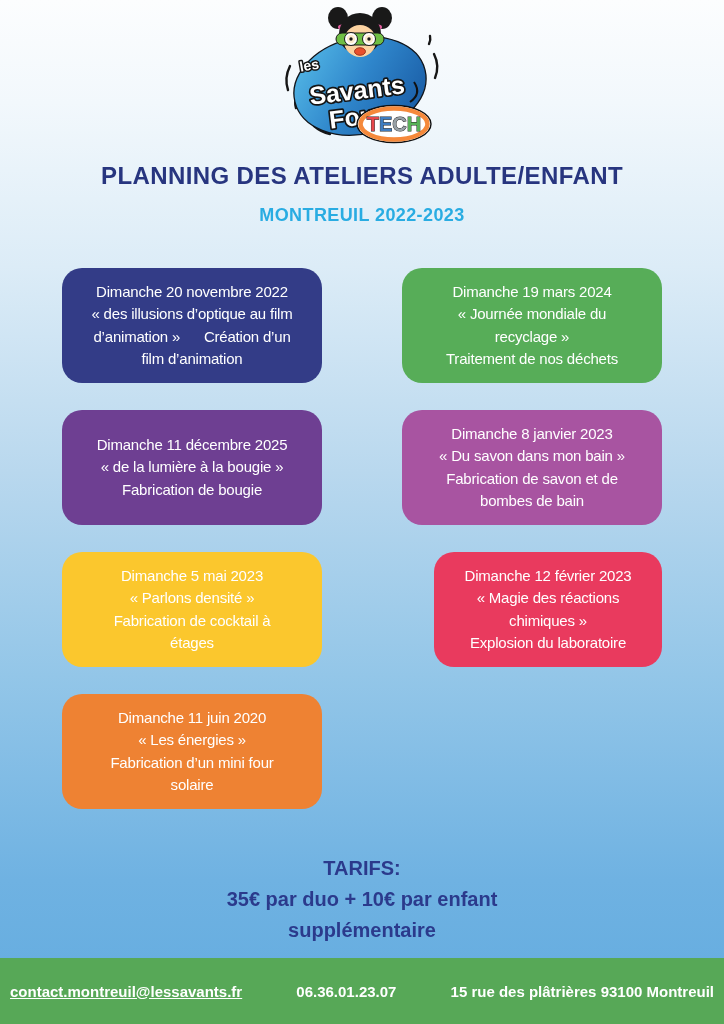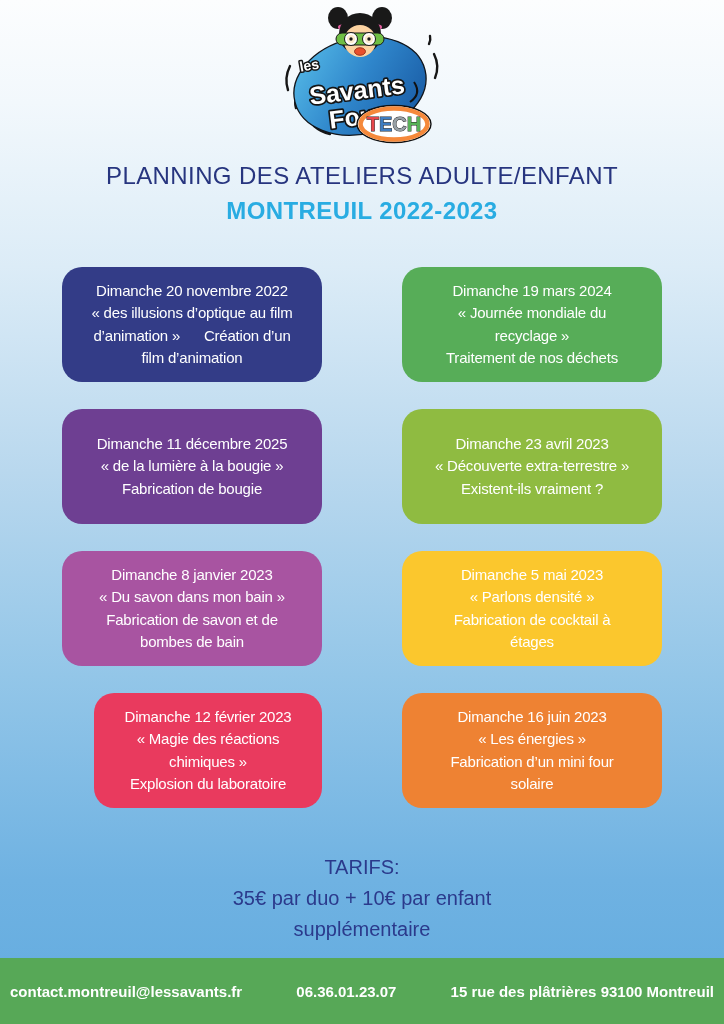--- a/index.html
+++ b/index.html
@@ -15,27 +15,27 @@
     background: linear-gradient(180deg,
       #fcfdfe 0%, #f2f8fc 10%, #dcecf7 26%,
       #b9d8ee 46%, #93c6e8 66%, #6fb2e2 86%, #62abdf 100%);
   }
   .content {
     flex: 1;
     display: flex; flex-direction: column; align-items: center;
   }
   .logo-wrap { margin-top: 4px; width: 168px; height: 140px; }
   .title {
-    margin: 18px 0 0 0;
-    font-size: 24px; font-weight: normal; letter-spacing: 0.4px;
+    margin: 18px 0 8px 0;
+    font-size: 24px; font-weight: bold; letter-spacing: 0.4px;
     text-align: right;
   }
   .subtitle {
     margin: 7px 0 0 0;
-    font-size: 24px; font-weight: bold; letter-spacing: 0.4px;
+    font-size: 18px; font-weight: bold; letter-spacing: 0.4px;
     text-align: left;
   }
   .grid {
     margin-top: 42px;
     display: grid;
     grid-template-columns: 260px 260px;
     column-gap: 80px;
     row-gap: 27px;
   }
   .card {
@@ -44,32 +44,32 @@
     color: #ffffff;
     display: flex; align-items: center; justify-content: center;
     text-align: center;
     white-space: pre-wrap;
     font-size: 15px; line-height: 1.47; letter-spacing: -0.2px;
     padding: 8px 10px;
   }
   .tarifs {
     margin-top: 44px;
     text-align: center;
-    font-size: 20px; font-weight: normal;
+    font-size: 20px; font-weight: bold;
     line-height: 1.55;
   }
   .tarifs-details { white-space: pre-line; }
   .footer {
     height: 66px; flex: 0 0 66px;
     display: flex; align-items: center; justify-content: space-between;
     padding: 0 10px;
     color: #ffffff;
     font-size: 15px; font-weight: bold;
   }
-  .footer a { color: #ffffff; cursor: pointer; }
+  .footer a { color: #ffffff; text-decoration: underline; cursor: pointer; }
   .logo-name { font-weight: bold; fill: #ffffff; stroke: #141414; paint-order: stroke; stroke-linejoin: round; }
   .badge-text { font-weight: bold; stroke: #222222; stroke-width: 0.9; paint-order: stroke; }
 </style>
 </head>
 <body>
 
 <div class="page">
   <div class="content">
 
     <div class="logo-wrap">
@@ -132,36 +132,33 @@
 « des illusions d’optique au film
 d’animation »      Création d’un
 film d’animation</div>
       <div class="card" style="background-color: rgb(87, 173, 88);">Dimanche 19 mars 2024
 « Journée mondiale du
 recyclage »
 Traitement de nos déchets</div>
       <div class="card" style="background-color: rgb(110, 63, 146);">Dimanche 11 décembre 2025
 « de la lumière à la bougie »
 Fabrication de bougie</div>
-      <div class="card" style="background-color: rgb(143, 187, 65);">Dimanche 23 avril 2023
-« Découverte extra-terrestre »
-Existent-ils vraiment ?</div>
       <div class="card" style="background-color: rgb(168, 84, 161);">Dimanche 8 janvier 2023
 « Du savon dans mon bain »
 Fabrication de savon et de
 bombes de bain</div>
       <div class="card" style="background-color: rgb(251, 199, 45);">Dimanche 5 mai 2023
 « Parlons densité »
 Fabrication de cocktail à
 étages</div>
       <div class="card" style="background-color: rgb(233, 58, 94); margin-left: 32px;">Dimanche 12 février 2023
 « Magie des réactions
 chimiques »
 Explosion du laboratoire</div>
-      <div class="card" style="background-color: rgb(238, 130, 51);">Dimanche 16 juin 2023
+      <div class="card" style="background-color: rgb(238, 130, 51);">Dimanche 11 juin 2020
 « Les énergies »
 Fabrication d’un mini four
 solaire</div>
     </div>
 
     <div class="tarifs" style="color: rgb(43, 58, 140);">
       <div>TARIFS:</div>
       <div class="tarifs-details">35€ par duo + 10€ par enfant
 supplémentaire</div>
     </div>

